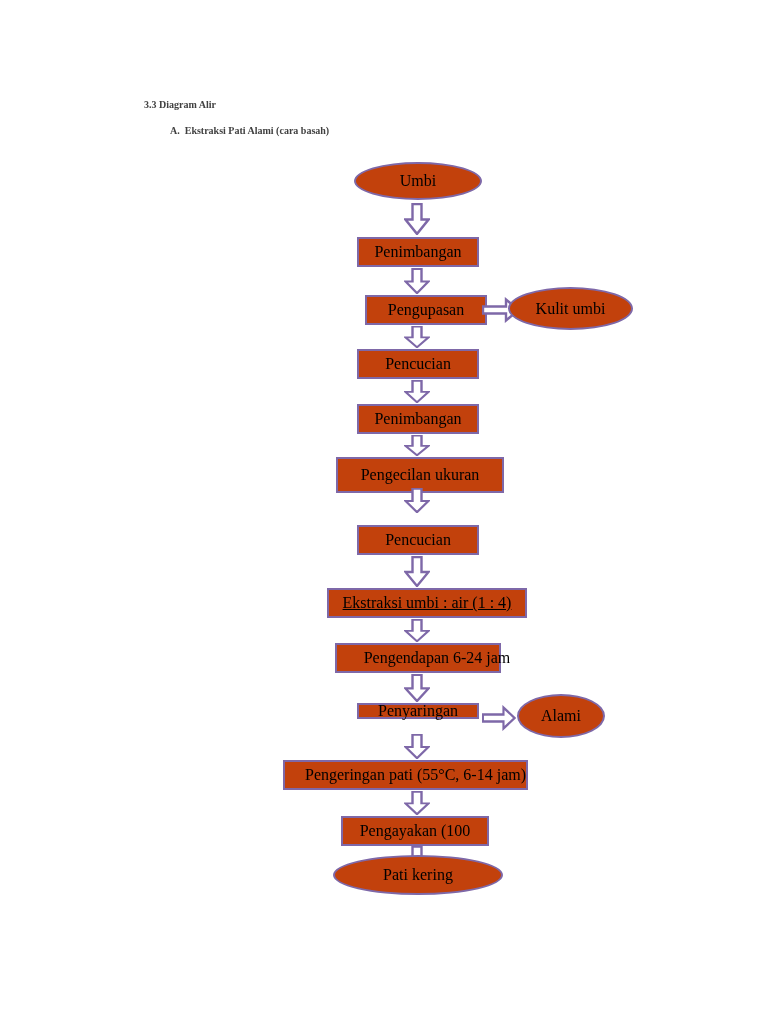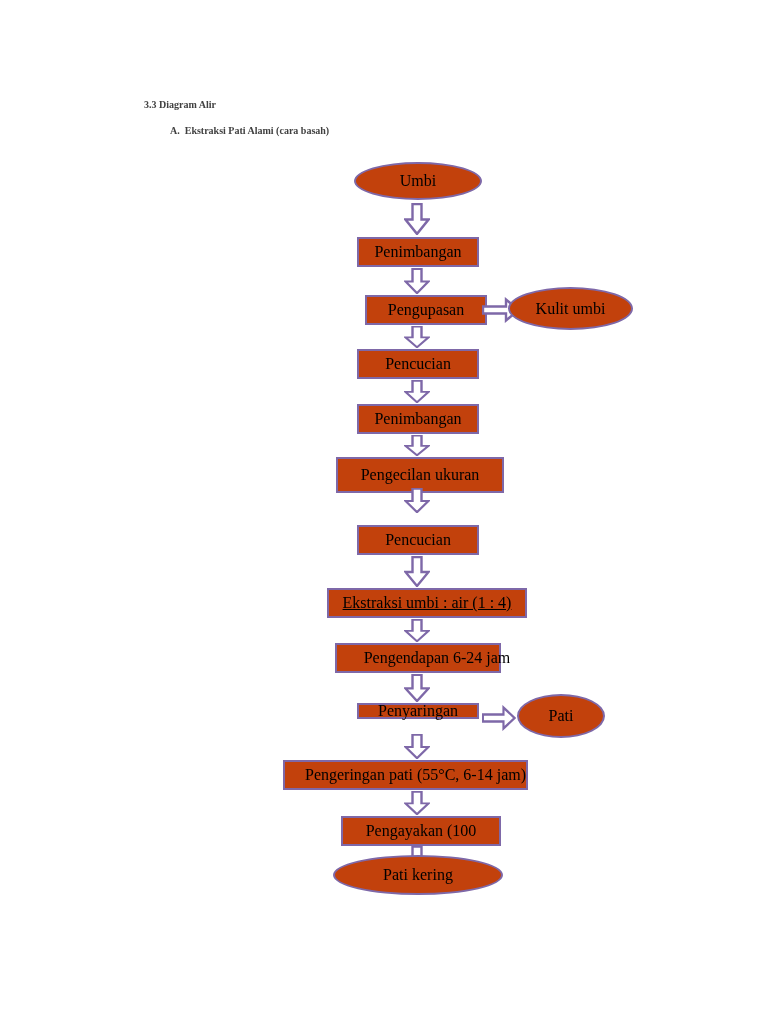--- a/index.html
+++ b/index.html
@@ -35,21 +35,21 @@
   #n3  { left:508px; top:287px; width:125px; height:43px; }  
   #n4  { left:357px; top:349px; width:122px; height:30px; }  
   #n5  { left:357px; top:404px; width:122px; height:30px; }  
   #n6  { left:336px; top:457px; width:168px; height:36px; }  
   #n7  { left:357px; top:525px; width:122px; height:30px; }  
   #n8  { left:327px; top:588px; width:200px; height:30px;text-decoration:underline; }  
   #n9  { left:335px; top:643px; width:166px; height:30px;padding-left:38px; }  
   #n10 { left:357px; top:703px; width:122px; height:16px; }  
   #n11 { left:517px; top:694px; width:88px;  height:44px; }  
   #n12 { left:283px; top:760px; width:245px; height:30px;justify-content:flex-end; }  
-  #n13 { left:341px; top:816px; width:160px; height:30px; }  
+  #n13 { left:341px; top:816px; width:148px; height:30px; }  
   #n14 { left:333px; top:855px; width:170px; height:40px; }  
 
   
   #a0  { left:404px; top:203px; width:26px; height:32px; }
   #a1  { left:404px; top:268px; width:26px; height:26px; }
   #a2  { left:404px; top:326px; width:26px; height:22px; }
   #a3  { left:404px; top:380px; width:26px; height:23px; }
   #a4  { left:404px; top:435px; width:26px; height:21px; }
   #a5  { left:404px; top:488px; width:26px; height:25px; }
   #a6  { left:404px; top:556px; width:26px; height:31px; }
@@ -175,21 +175,21 @@
       <span>Penyaringan</span>
     </div>
 
     <div class="arrow" id="ar1">
       <svg viewBox="0 0 38 26" preserveAspectRatio="none">
         <path d="M1 9.5 L24 9.5 L24 2.5 L36.5 13 L24 23.5 L24 16.5 L1 16.5 Z"></path>
       </svg>
     </div>
 
     <div class="node ellipse" id="n11">
-      <span>Pati</span>
+      <span>Alami</span>
     </div>
 
     <div class="arrow" id="a9">
       <svg viewBox="0 0 26 30" preserveAspectRatio="none">
         <path d="M8.5 1 L17.5 1 L17.5 15.5 L24.5 15.5 L13 29 L1.5 15.5 L8.5 15.5 Z"></path>
       </svg>
     </div>
 
     <div class="node" id="n12">
       <span>Pengeringan pati (55°C, 6-14 jam)</span>

